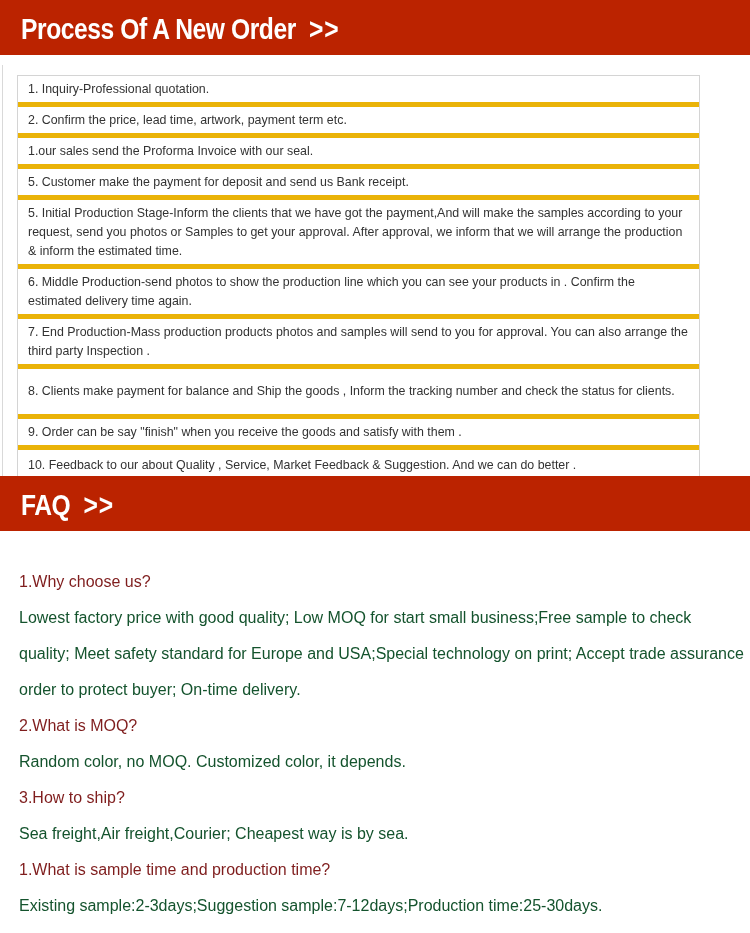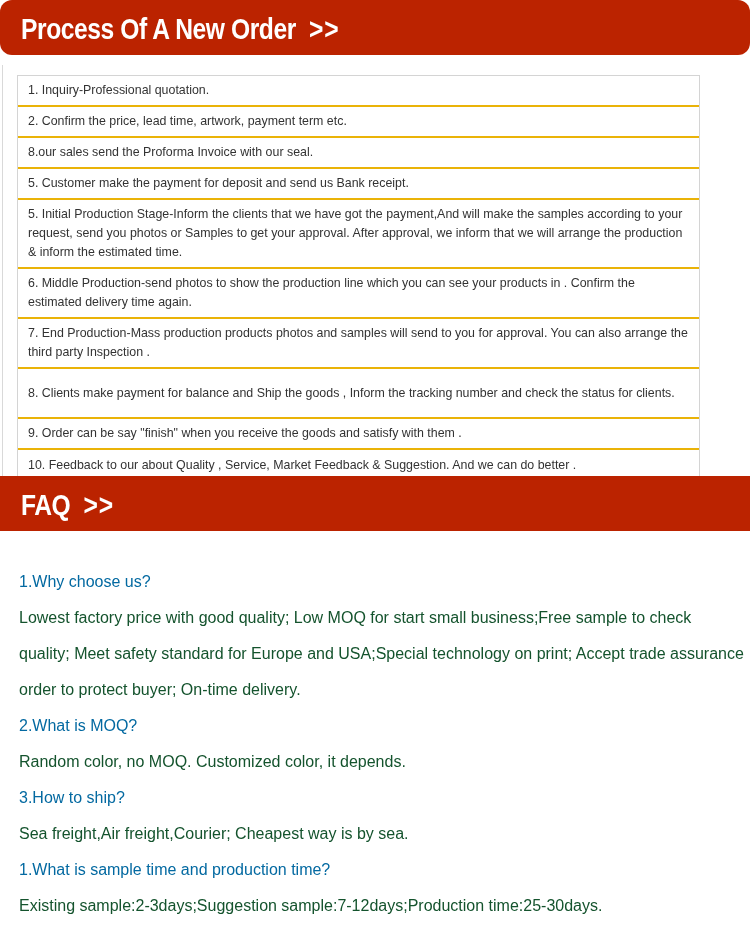--- a/index.html
+++ b/index.html
@@ -6,50 +6,50 @@
     body { width: 750px; height: 933px; position: relative; overflow: hidden; font-family: "Liberation Sans", sans-serif; }
 
     .banner { position: absolute; left: 0; width: 750px; height: 55px; background: #bb2300; }
     .banner .title {
       position: absolute; left: 21px; top: 0; height: 55px; line-height: 58px;
       color: #ffffff; font-family: "Liberation Sans Narrow", "Liberation Sans", sans-serif;
       font-weight: bold; font-size: 30px; letter-spacing: -0.5px;
       transform: scaleX(0.82); transform-origin: left center; white-space: nowrap;
     }
     .banner .title .arrows { margin-left: 16px; letter-spacing: 1px; }
-    #banner-process { top: 0; border-radius: 12px; }
+    #banner-process { top: 0; }
     #banner-faq { top: 476px; height: 55px; }
 
     .left-rule { position: absolute; left: 2px; top: 65px; width: 1px; height: 413px; background: #d9d9d9; }
 
     .steps { position: absolute; left: 17px; top: 75px; width: 681px; border: 1px solid #d4d4d4; border-bottom: none; height: 403px; overflow: hidden; background: #ffffff; }
     .step {
-      border-bottom: 2px solid #eab308; padding: 0 10px; color: #333333;
+      border-bottom: 5px solid #eab308; padding: 0 10px; color: #333333;
       font-size: 12.4px; line-height: 19px; display: flex; align-items: center;
       box-sizing: border-box;
     }
     .step.last { border-bottom: none; }
 
     .faq { position: absolute; left: 19px; width: 725px; }
-    .q { color: #0369a1; font-size: 16px; line-height: 20px; }
+    .q { color: #7f1d1d; font-size: 16px; line-height: 20px; }
     .a { color: #14532d; font-size: 16px; line-height: 36px; }
   </style>
 </head>
 <body>
 
 <div class="banner" id="banner-process">
   <div class="title"><span>Process Of A New Order</span><span class="arrows">&gt;&gt;</span></div>
 </div>
 
 <div class="left-rule"></div>
 
 <div class="steps">
   <div class="step" style="height:31px">1. Inquiry-Professional quotation.</div>
   <div class="step" style="height:31px">2. Confirm the price, lead time, artwork, payment term etc.</div>
-  <div class="step" style="height:31px">8.our sales send the Proforma Invoice with our seal.</div>
+  <div class="step" style="height:31px">1.our sales send the Proforma Invoice with our seal.</div>
   <div class="step" style="height:31px">5. Customer make the payment for deposit and send us Bank receipt.</div>
   <div class="step" style="height:69px">5. Initial Production Stage-Inform the clients that we have got the payment,And will make the samples according to your request, send you photos or Samples to get your approval. After approval, we inform that we will arrange the production &amp; inform the estimated time.</div>
   <div class="step" style="height:50px">6. Middle Production-send photos to show the production line which you can see your products in . Confirm the estimated delivery time again.</div>
   <div class="step" style="height:50px">7. End Production-Mass production products photos and samples will send to you for approval. You can also arrange the third party Inspection .</div>
   <div class="step" style="height:50px">8. Clients make payment for balance and Ship the goods , Inform the tracking number and check the status for clients.</div>
   <div class="step" style="height:31px">9. Order can be say "finish" when you receive the goods and satisfy with them .</div>
   <div class="step last" style="height:31px">10. Feedback to our about Quality , Service, Market Feedback &amp; Suggestion. And we can do better .</div>
 </div>
 
 <div class="banner" id="banner-faq">

